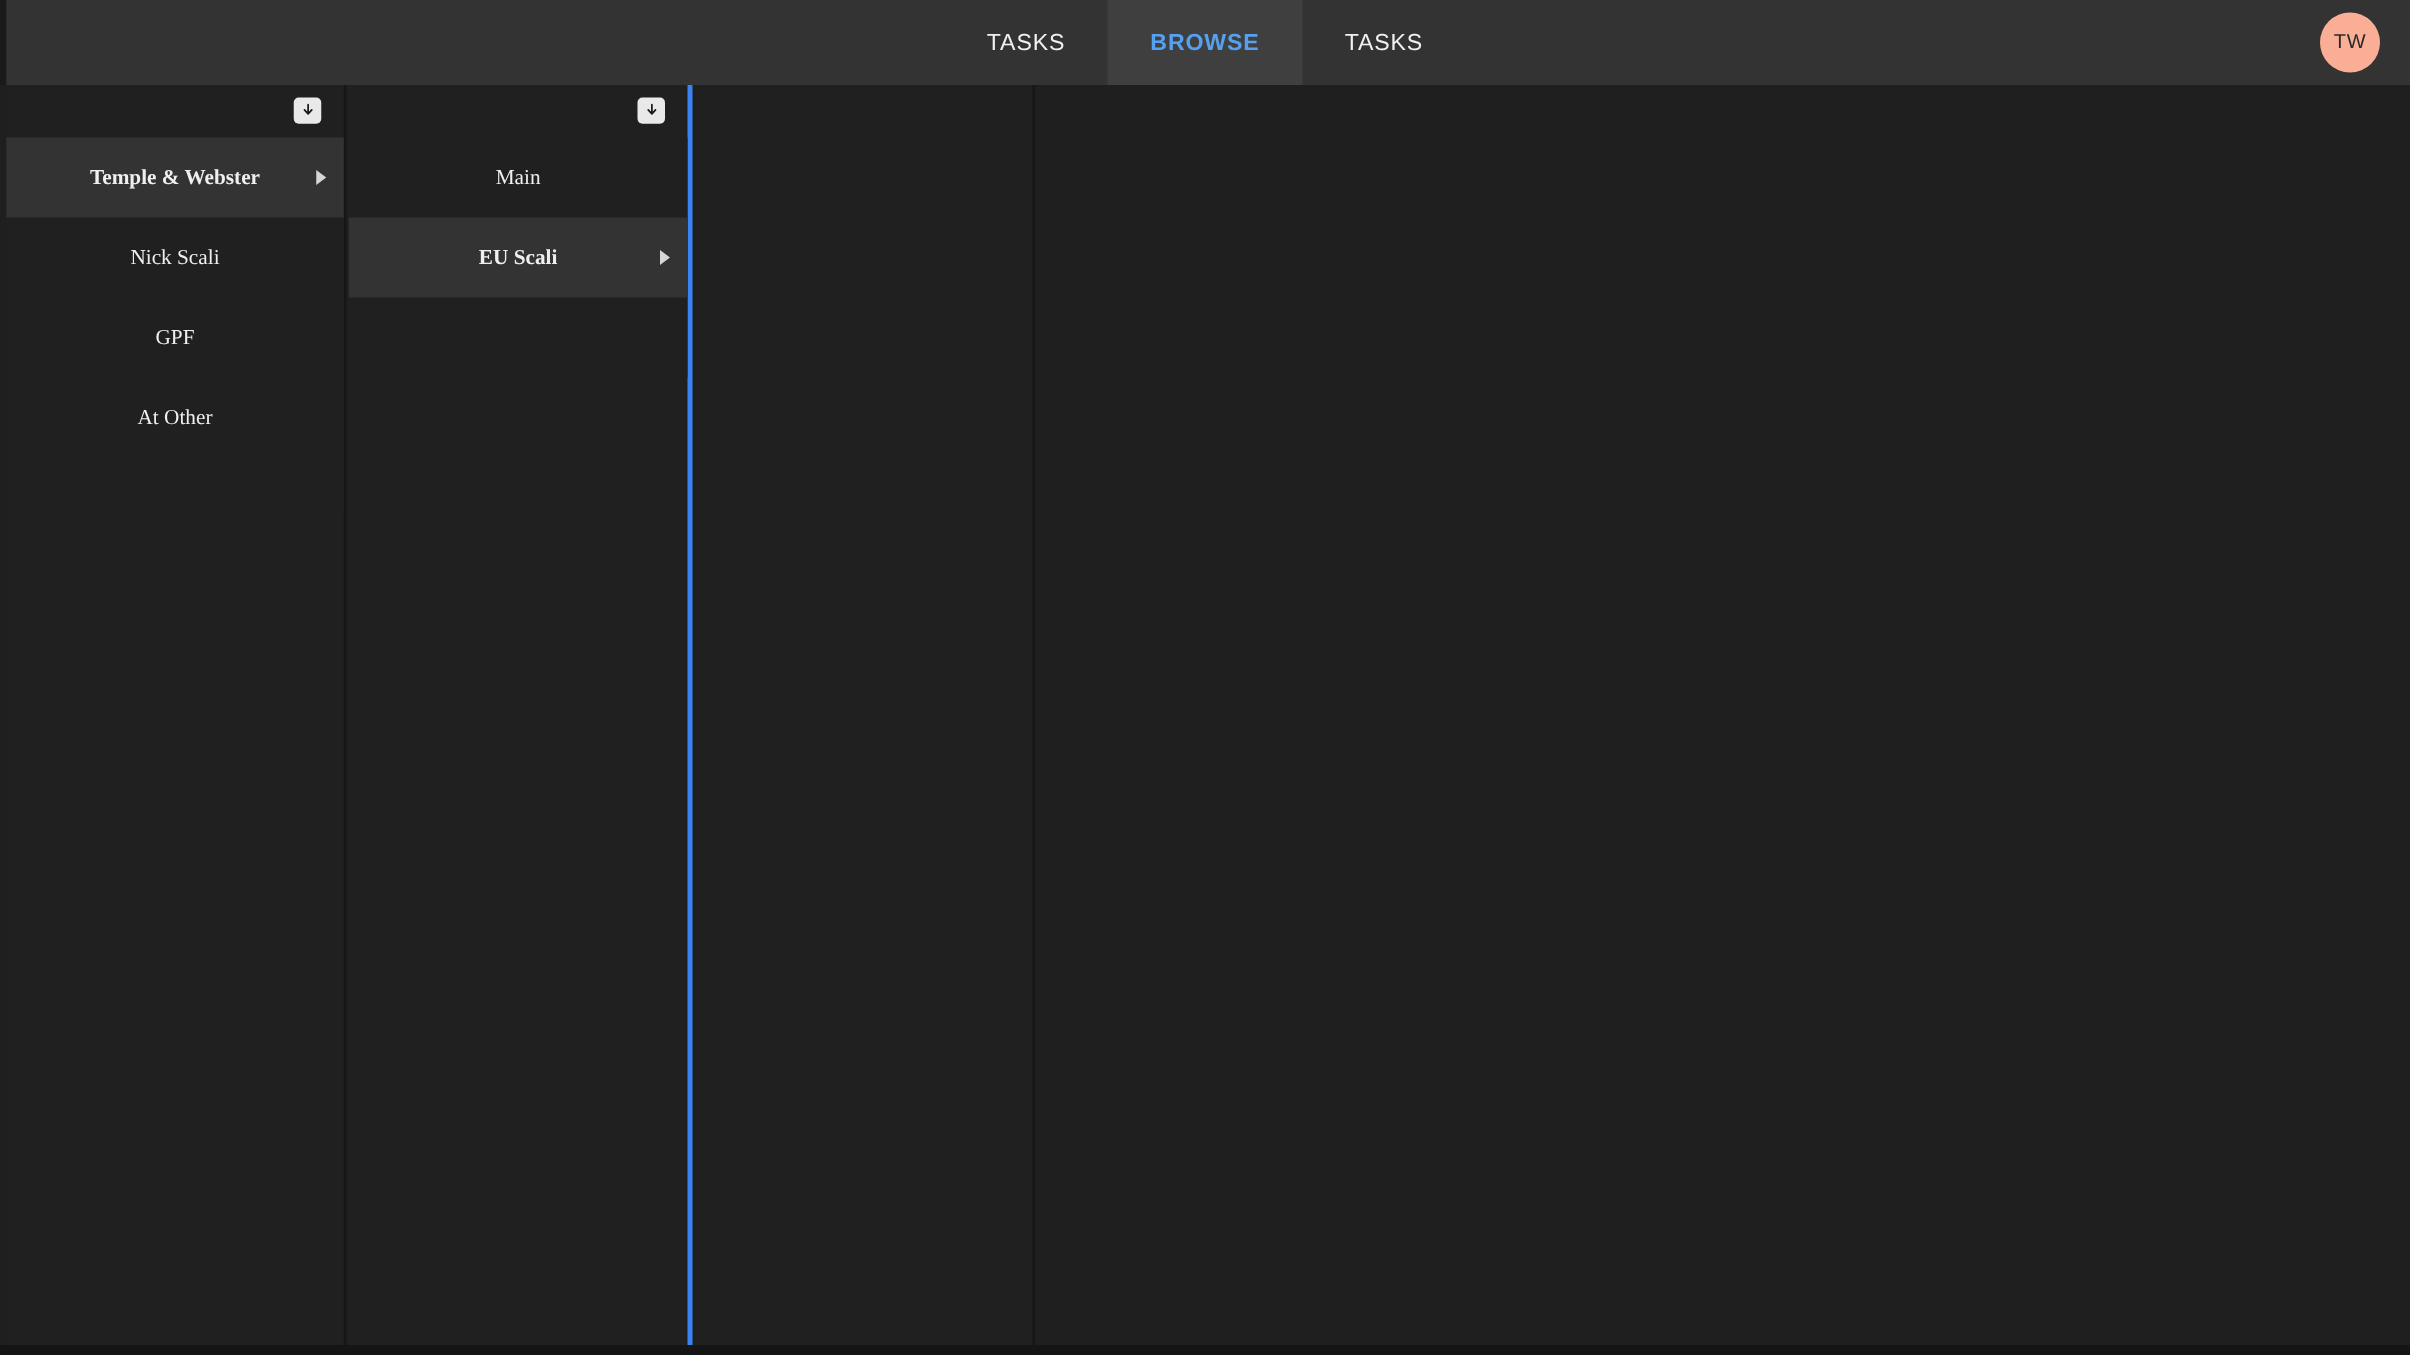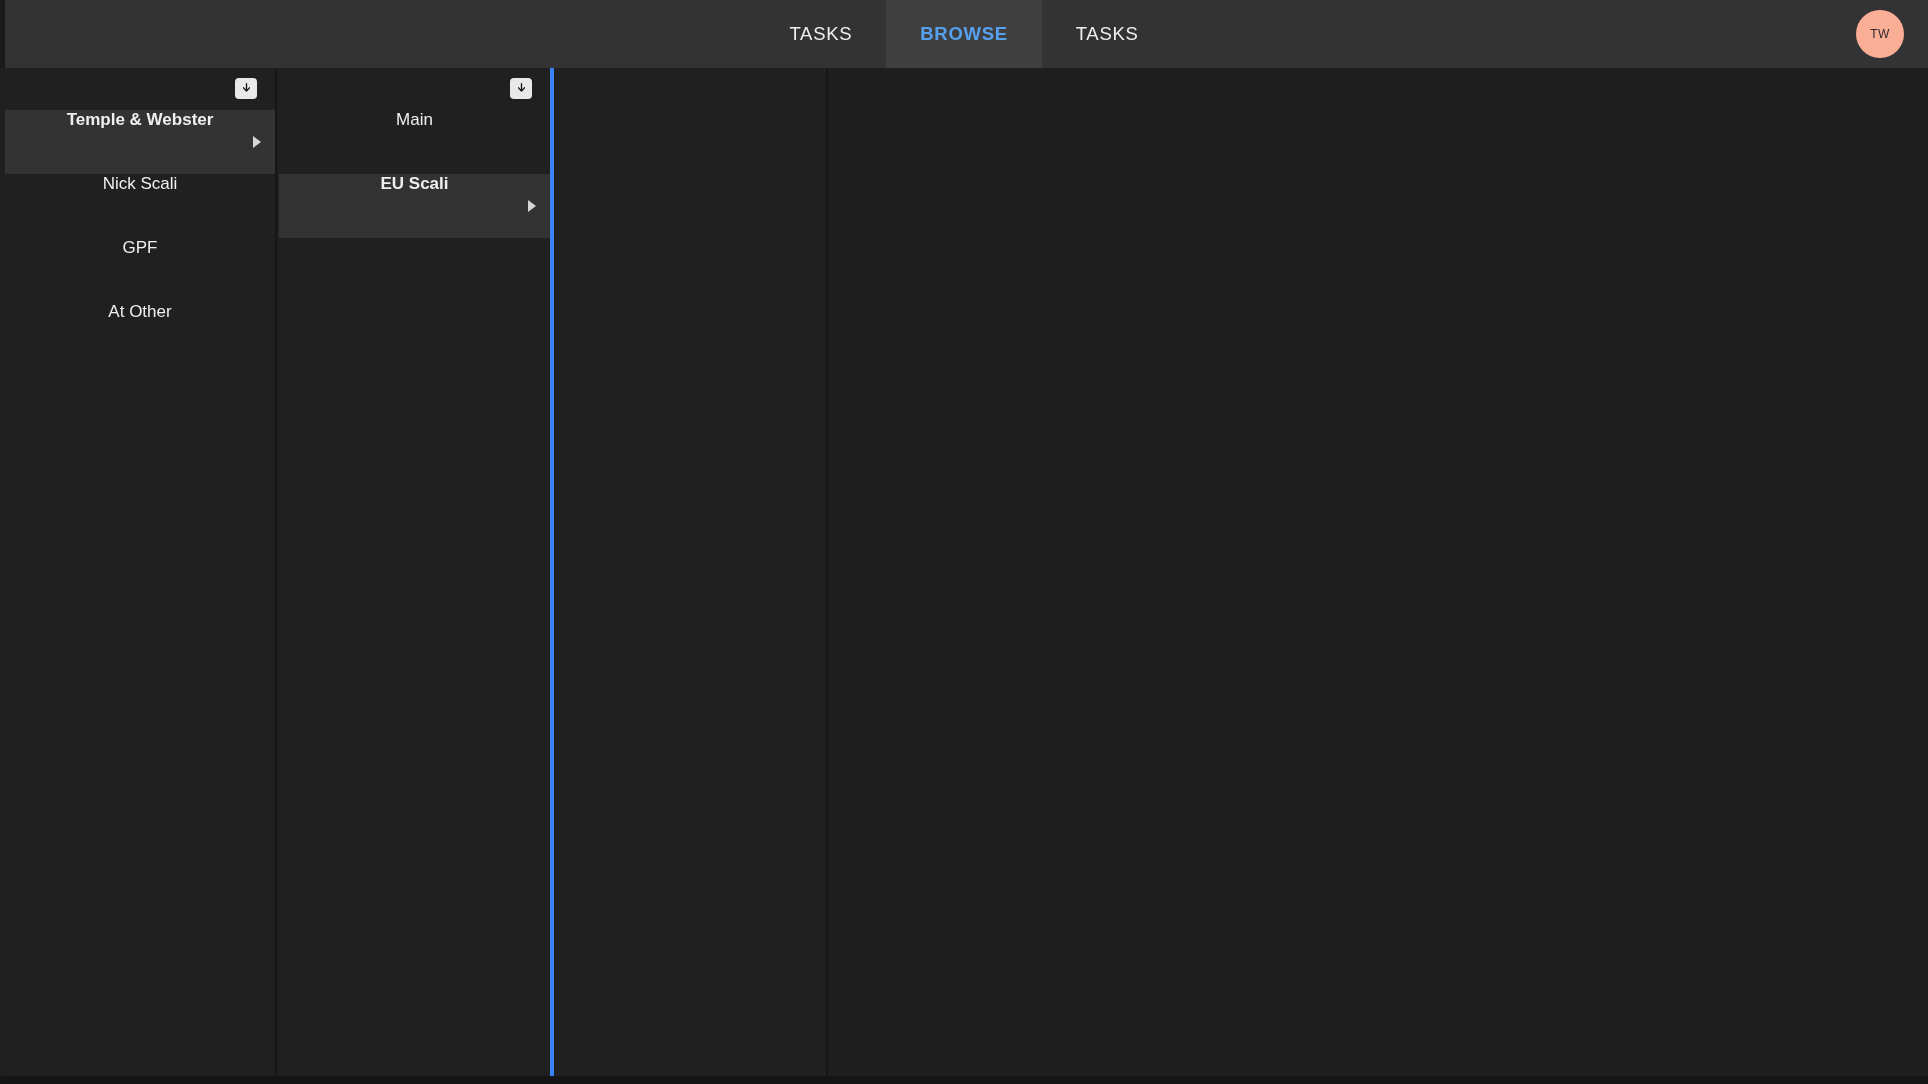--- a/index.html
+++ b/index.html
@@ -76,21 +76,21 @@
     right: 24px;
     top: 10px;
     width: 48px;
     height: 48px;
     border-radius: 50%;
     background: #fbae96;
     color: #2a2a2a;
     display: flex;
     align-items: center;
     justify-content: center;
-    font-size: 12px;
+    font-size: 16px;
     letter-spacing: 0.5px;
     cursor: pointer;
     font-family: "Liberation Sans", sans-serif;
   }
 
   
   .columns {
     position: absolute;
     left: 0;
     top: 68px;
@@ -134,27 +134,29 @@
   .collapse-btn svg { display: block; }
 
   .list {
     background: #202020;
   }
 
   .list-item {
     position: relative;
     height: 64px;
     display: flex;
+    align-items: center;
     justify-content: center;
     font-size: 17px;
     color: #efefef;
     cursor: pointer;
     background: transparent;
     box-sizing: border-box;
     user-select: none;
+    font-family: Liberation Serif, serif;
   }
   .list-item.selected {
     background: #333333;
     font-weight: bold;
   }
   .list-item .chev {
     position: absolute;
     right: 14px;
     top: 50%;
     transform: translateY(-50%);

